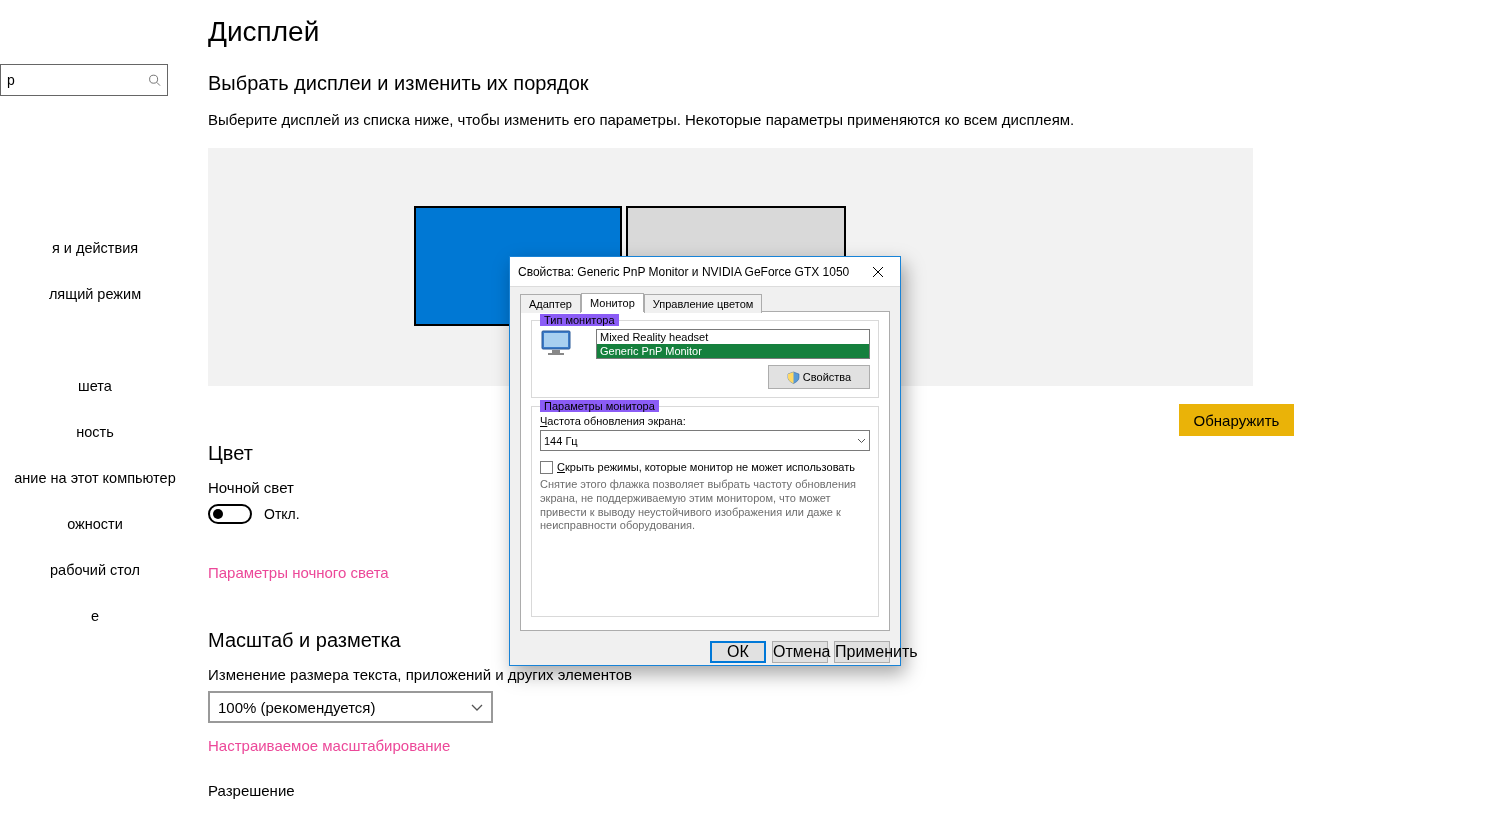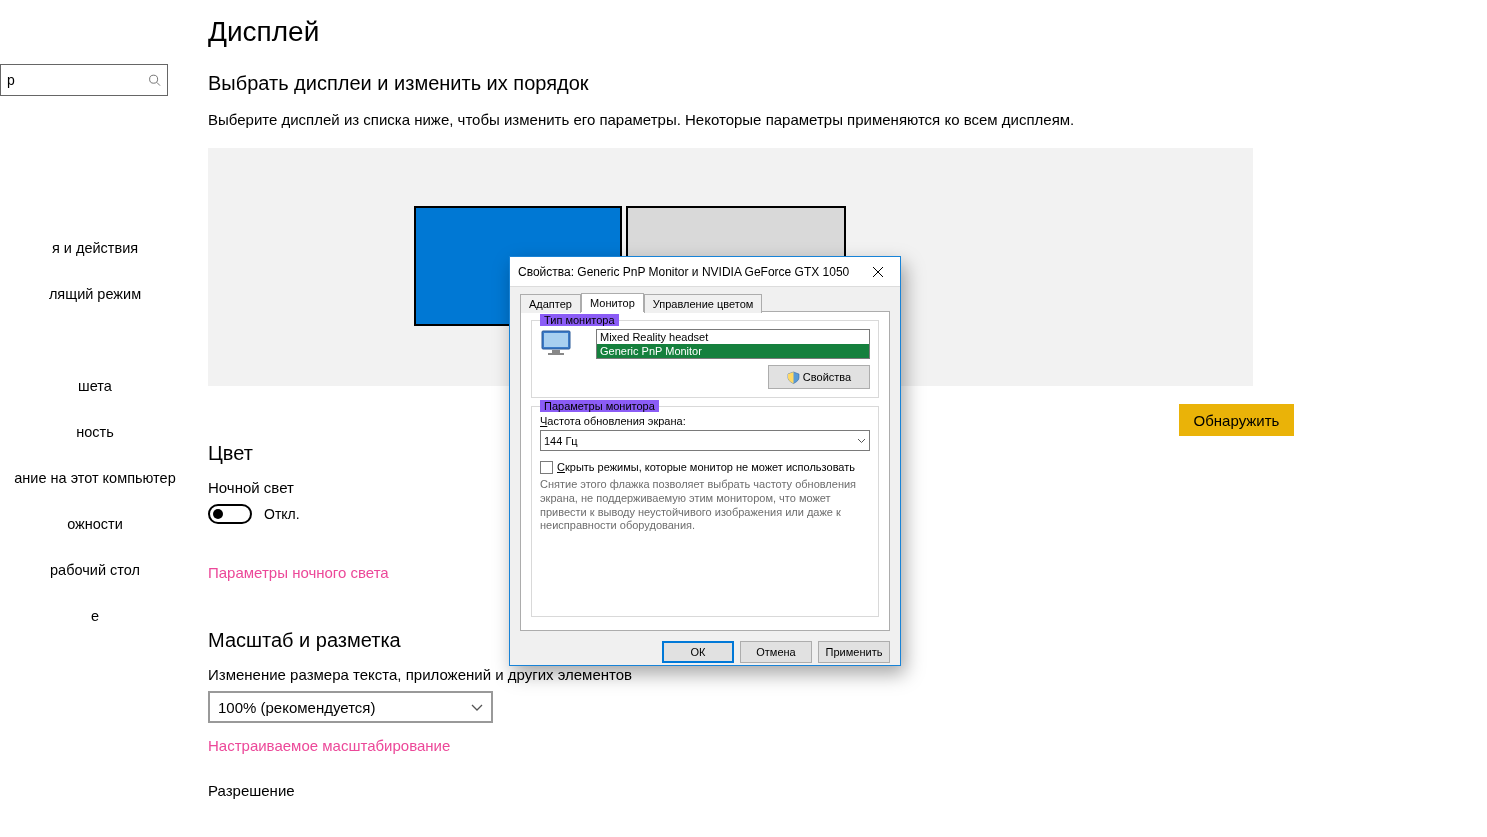--- a/index.html
+++ b/index.html
@@ -313,23 +313,23 @@
   margin-top: 4px;
   line-height: 1.25;
 }
 .dialog-buttons {
   display: flex;
   justify-content: flex-end;
   gap: 6px;
   padding: 0 10px 10px 10px;
 }
 .dlg-btn {
-  width: 72px;
+  width: 56px;
   height: 22px;
-  font-size: 11px;
+  font-size: 16px;
   border: 1px solid #adadad;
   background: #e1e1e1;
 }
 .dlg-btn.default {
   border: 2px solid #0078d7;
 }
 </style>
 </head>
 <body>
 

